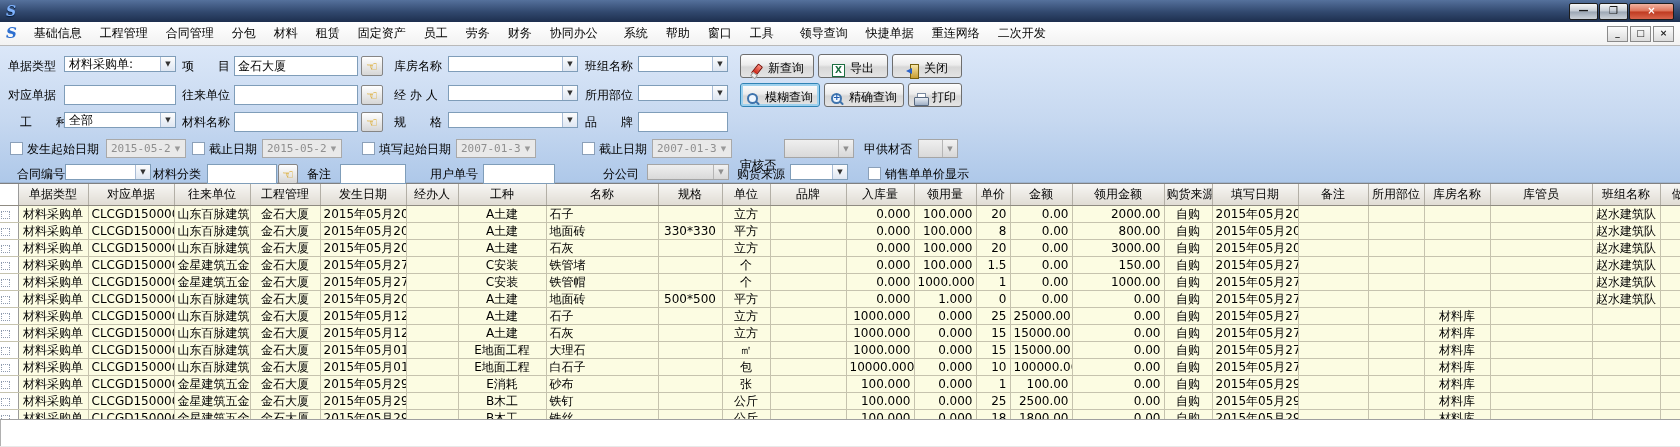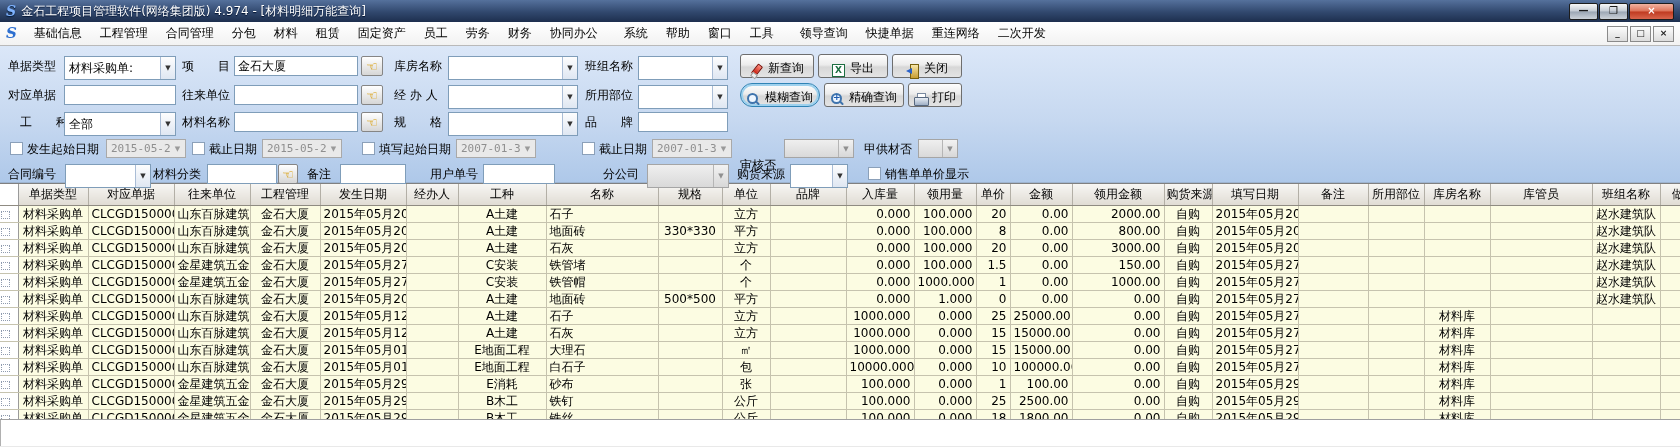--- a/index.html
+++ b/index.html
@@ -29,41 +29,41 @@
   .mdi-btns { margin-left:auto; display:flex; gap:2px; padding-right:2px; }
   .mbtn { width:21px; height:16px; border:1px solid #8a8a8a; background:linear-gradient(#fcfcfc,#dcdcdc);
     display:flex; align-items:center; justify-content:center; font-size:9px; font-weight:bold; color:#222; line-height:1; }
 
   
   .formpanel { position:relative; height:137px; background:linear-gradient(#dbe7f8,#c6d8f0 55%,#aec8e9);
     border-bottom:1px solid #9eb4d0; }
   .fl { position:absolute; white-space:nowrap; line-height:15px; }
   .inp { position:absolute; height:20px; background:#fff; border:1px solid #7f9db9;
     font-family:inherit; font-size:12px; padding:0 3px; }
-  .combo { position:absolute; height:24px; background:#fff; border:1px solid #7f9db9;
+  .combo { position:absolute; height:16px; background:#fff; border:1px solid #7f9db9;
     display:flex; align-items:center; }
   .combo .val { padding:0 4px; overflow:hidden; white-space:nowrap; flex:1; }
   .combo .arrowbox { width:15px; height:100%; display:flex; align-items:center; justify-content:center;
     background:linear-gradient(#fdfdfd,#dfe7f2); border-left:1px solid #aabdd6; color:#333; font-size:7px; }
   .combo.disabled { background:linear-gradient(#efefef,#d9d9d9); border-color:#a5a5a5; }
   .combo.disabled .val { color:#8b8b8b; }
   .combo.disabled .arrowbox { background:linear-gradient(#f2f2f2,#d8d8d8); border-left:1px solid #b5b5b5; color:#909090; }
   .datec { background:#e9e9e9; border-color:#a9a9a9; }
   .datec .val { color:#8f8f8f; font-family:"DejaVu Sans Mono","Liberation Mono",monospace; font-size:11px; }
   .datec .arrowbox { background:none; border-left:none; color:#9a9a9a; }
   .handbtn { position:absolute; width:22px; height:20px; border:1px solid #858585; border-radius:2px;
     background:linear-gradient(#ffffff,#d6d6d6); display:flex; align-items:center; justify-content:center;
     font-size:13px; color:#d89b00; line-height:1; }
   .cb { position:absolute; width:13px; height:13px; background:#fff; border:1px solid #8ba0b9; }
 
   
   .abtn { position:absolute; height:24px; border:1px solid #6e6e6e; border-radius:3px;
     background:linear-gradient(#fefefe,#ececec 45%,#d7d7d7 55%,#e4e4e4);
     display:flex; align-items:flex-end; justify-content:center; gap:5px; font-size:12px; }
-  .abtn.focused { border-color:#2f83b5; box-shadow:0 0 0 2px #9ed1ee inset;border-radius:12px; }
+  .abtn.focused { border-color:#2f83b5; box-shadow:0 0 0 2px #9ed1ee inset; }
 
   
   .ico { display:inline-block; position:relative; width:13px; height:13px; }
   .pen::before { content:""; position:absolute; left:4px; top:0; width:4px; height:10px;
     background:linear-gradient(#ff8a7a,#c40f00); border:1px solid #7c0a00; border-radius:1px; transform:rotate(38deg); }
   .pen::after { content:""; position:absolute; left:1px; top:9px; width:4px; height:3px;
     background:#efefef; border:1px solid #999; transform:rotate(38deg); }
   .xls { border:1px solid #1d6f42; background:#fff; color:#1d6f42; font-weight:bold; font-size:9px;
     text-align:center; line-height:11px; }
   .xls::after { content:"X"; }
@@ -94,21 +94,20 @@
   .bottomarea { height:26px; background:#fff; border-left:1px solid #b0b0b0; }
   .bottomstrip { height:5px; background:#e9e9e9; }
 </style>
 </head>
 <body>
 
 <div class="window">
 
   <div class="titlebar">
     <span class="logo">S</span>
-    <span class="title-text">金石工程项目管理软件(网络集团版) 4.974 - [材料明细万能查询]</span>
     <div class="win-btns">
       <div class="wbtn">—</div>
       <div class="wbtn">❐</div>
       <div class="wbtn close">×</div>
     </div>
   </div>
 
   <div class="menubar">
     <span class="logo">S</span>
     <span id="menu-items"><span class="menu-item">基础信息</span><span class="menu-item">工程管理</span><span class="menu-item">合同管理</span><span class="menu-item">分包</span><span class="menu-item">材料</span><span class="menu-item">租赁</span><span class="menu-item">固定资产</span><span class="menu-item">员工</span><span class="menu-item">劳务</span><span class="menu-item">财务</span><span class="menu-item">协同办公</span><span class="menu-sep"></span><span class="menu-item">系统</span><span class="menu-item">帮助</span><span class="menu-item">窗口</span><span class="menu-item">工具</span><span class="menu-sep"></span><span class="menu-item">领导查询</span><span class="menu-item">快捷单据</span><span class="menu-item">重连网络</span><span class="menu-item">二次开发</span></span>
@@ -232,21 +231,21 @@
     <div class="combo disabled" style="left:784px;top:93px;width:70px;height:19px">
       <span class="val"></span>
       <span class="arrowbox">▼</span>
     </div>
     <span class="fl" style="left:864px;top:96px">甲供材否</span>
     <div class="combo disabled" style="left:918px;top:93px;width:40px;height:19px">
       <span class="val"></span>
       <span class="arrowbox">▼</span>
     </div>
 
-    <span class="fl" style="left:8px;top:121px">合同编号</span>
+    <span class="fl" style="left:17px;top:121px">合同编号</span>
     <div class="combo" style="left:65px;top:118px;width:86px">
       <span class="val"></span>
       <span class="arrowbox">▼</span>
     </div>
     <span class="fl" style="left:153px;top:121px">材料分类</span>
     <input class="inp" style="left: 207px; top: 118px; width: 70px;" value="">
     <div class="handbtn" style="left:278px;top:118px;width:20px">
         <span>☜</span>
       </div>
     <span class="fl" style="left:307px;top:121px">备注</span>

